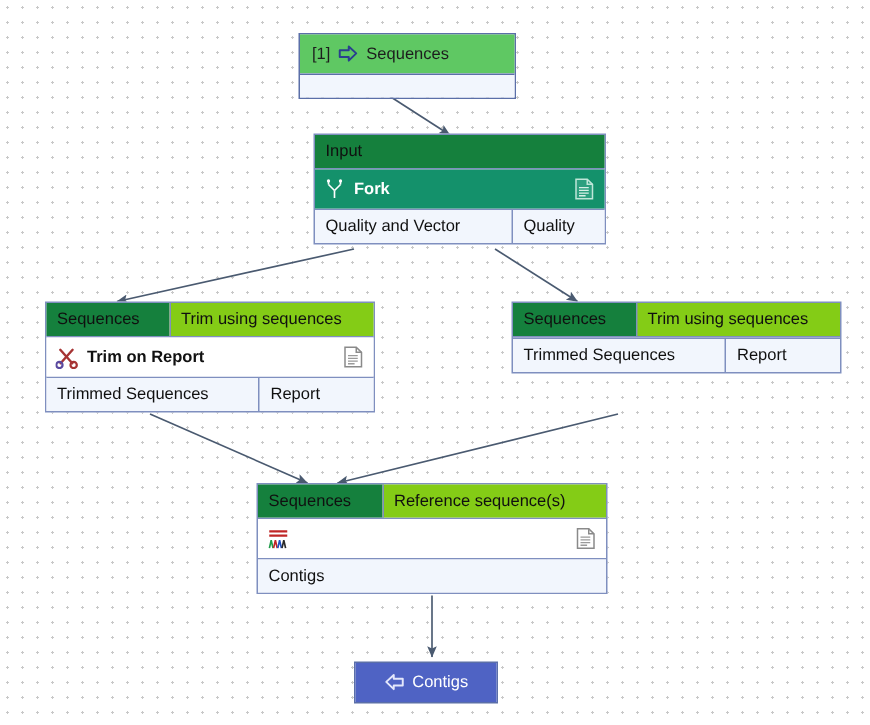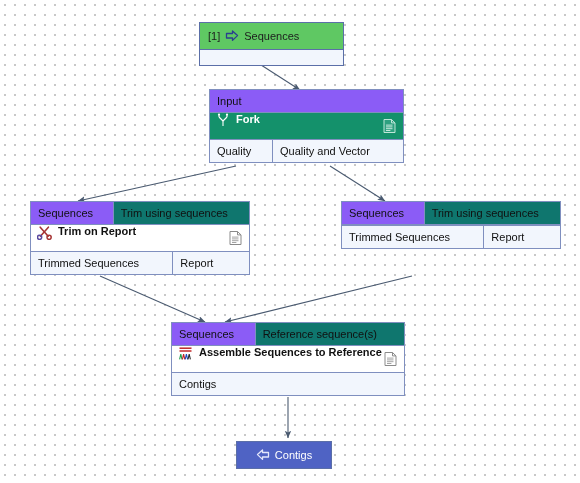--- a/index.html
+++ b/index.html
@@ -41,29 +41,29 @@
   
   .proc{
     border:1px solid #7f8fbf;
     background:#ffffff;
     box-sizing:border-box;
   }
   .ports{display:flex;border-bottom:1px solid #7f8fbf;}
   .port{
     padding:4px 7px;box-sizing:border-box;
     font-size:11px;line-height:14px;
-    background:#8b5cf6;
+    background:#15803d;
     white-space:nowrap;
     color:#101010;
   }
-  .port.filled{background:#0f766e;}
+  .port.filled{background:#84cc16;}
   .port + .port{border-left:1px solid #7f8fbf;}
 
   .title{
-    display:flex;
+    display:flex;align-items:center;
     height:26px;padding:0 6px;box-sizing:border-box;
     font-weight:bold;font-size:11px;
     background:#ffffff;color:#111111;
     position:relative;
   }
   .title.fork{background:#14916b;color:#ffffff;}
   .title .label{margin-left:6px;}
   .title .doc{position:absolute;right:7px;top:50%;transform:translateY(-50%);}
 
   .outs{display:flex;border-top:1px solid #7f8fbf;}
@@ -142,22 +142,22 @@
           <g stroke="#d8f0e7" stroke-width="0.9">
             <path d="M3,6.6 H9.5"></path>
               <path d="M3,8.4 H9.5"></path>
               <path d="M3,10.2 H9.5"></path>
               <path d="M3,12 H7.4"></path>
           </g>
         </svg>
       </span>
     </div>
     <div class="outs">
+      <div class="out" style="width:131px;">Quality and Vector</div>
       <div class="out" style="width:62px;">Quality</div>
-      <div class="out" style="width:131px;">Quality and Vector</div>
     </div>
   </div>
 
   <div class="node proc" style="left:30px;top:201px;width:220px;">
     <div class="ports">
       <div class="port" style="width:82px;">Sequences</div>
       <div class="port filled" style="width:137px;">Trim using sequences</div>
     </div>
     <div class="title">
       <span class="ico">
@@ -214,21 +214,20 @@
             <path d="M1.5,5.0 H13.5"></path>
           </g>
           <g fill="none" stroke-width="1.1">
             <path d="M1.6,13.4 L2.8,8.2 L4.0,13.4" stroke="#1f9b4a"></path>
             <path d="M4.4,13.4 L5.6,8.2 L6.8,13.4" stroke="#c02626"></path>
             <path d="M7.2,13.4 L8.4,8.2 L9.6,13.4" stroke="#1f4fc0"></path>
             <path d="M10.0,13.4 L11.2,8.2 L12.4,13.4" stroke="#2a2a2a"></path>
           </g>
         </svg>
       </span>
-      <span class="label">Assemble Sequences to Reference</span>
       <span class="doc ico">
         <svg width="13" height="15" viewBox="0 0 13 15">
           <path d="M1,1 H8.5 L12,4.4 V14 H1 Z" fill="#ffffff" stroke="#8a8a8a" stroke-width="1"></path>
           <path d="M8.5,1 V4.4 H12" fill="none" stroke="#8a8a8a" stroke-width="1"></path>
           <g stroke="#9a9a9a" stroke-width="0.9">
             <path d="M3,6.6 H9.5"></path>
               <path d="M3,8.4 H9.5"></path>
               <path d="M3,10.2 H9.5"></path>
               <path d="M3,12 H7.4"></path>
           </g>

